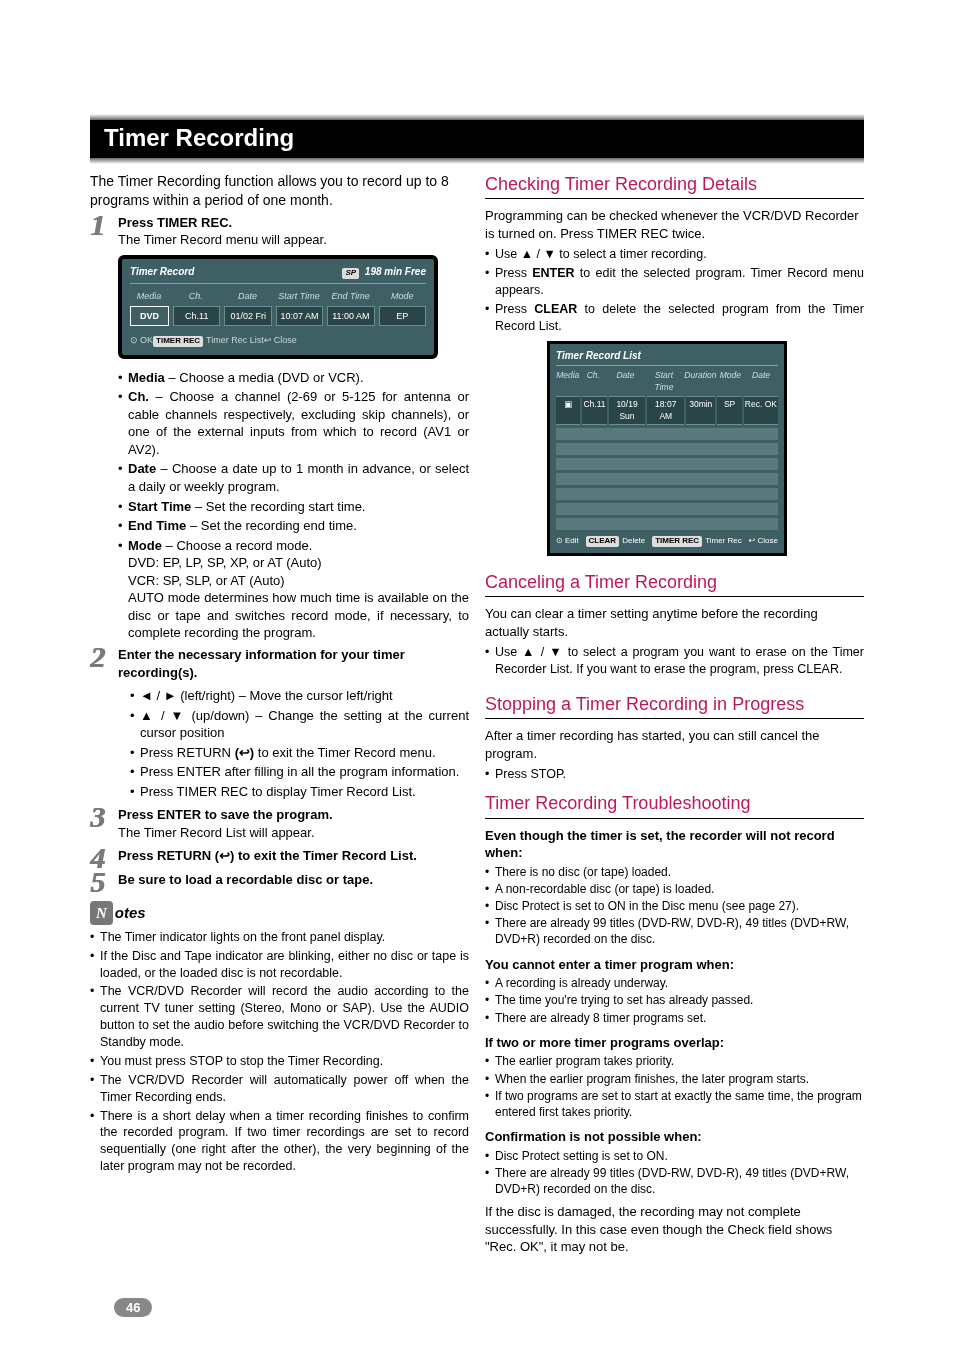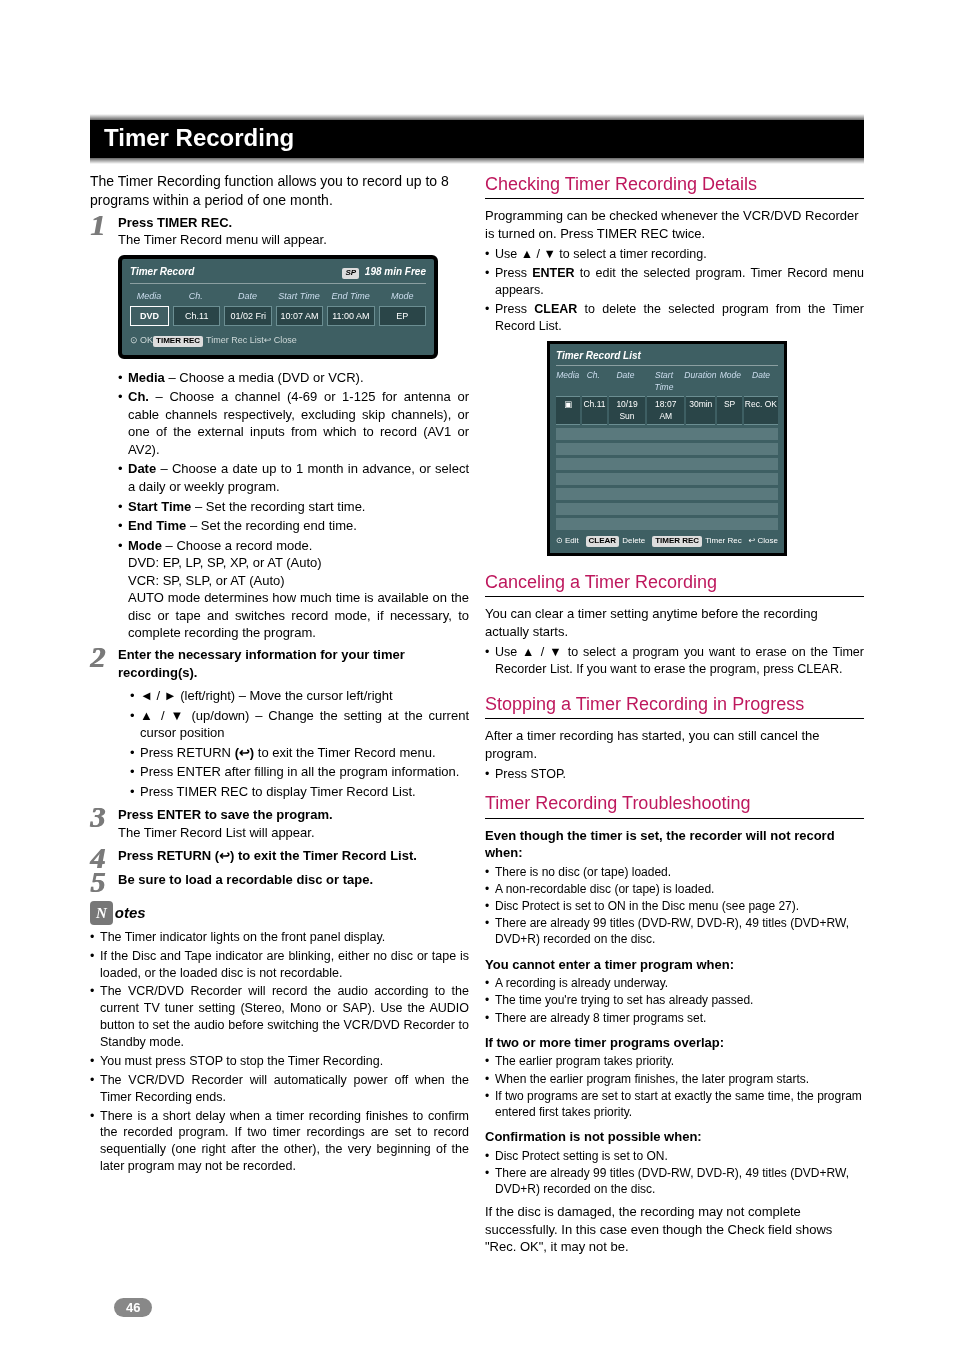--- a/index.html
+++ b/index.html
@@ -221,21 +221,21 @@
       </div>
       <div class="osd-foot">
         <span>⊙ <span>OK</span></span>
         <span><span class="osd-badge">TIMER REC</span><span>Timer Rec List</span></span>
         <span>↩ <span>Close</span></span>
       </div>
     </div>
 
     <ul class="b">
       <li><span class="bold">Media</span><span> – Choose a media (DVD or VCR).</span></li>
-      <li><span class="bold">Ch.</span><span> – Choose a channel (4-69 or 1-125 for antenna or cable channels respectively, excluding skip channels), or one of the external inputs from which to record (AV1 or AV2).</span></li>
+      <li><span class="bold">Ch.</span><span> – Choose a channel (2-69 or 5-125 for antenna or cable channels respectively, excluding skip channels), or one of the external inputs from which to record (AV1 or AV2).</span></li>
       <li><span class="bold">Date</span><span> – Choose a date up to 1 month in advance, or select a daily or weekly program.</span></li>
       <li><span class="bold">Start Time</span><span> – Set the recording start time.</span></li>
       <li><span class="bold">End Time</span><span> – Set the recording end time.</span></li>
       <li><span class="bold">Mode</span><span> – Choose a record mode.</span><br>
         <span>DVD: EP, LP, SP, XP, or AT (Auto)</span><br>
         <span>VCR: SP, SLP, or AT (Auto)</span><br>
         <span>AUTO mode determines how much time is available on the disc or tape and switches record mode, if necessary, to complete recording the program.</span>
       </li>
     </ul>
 

